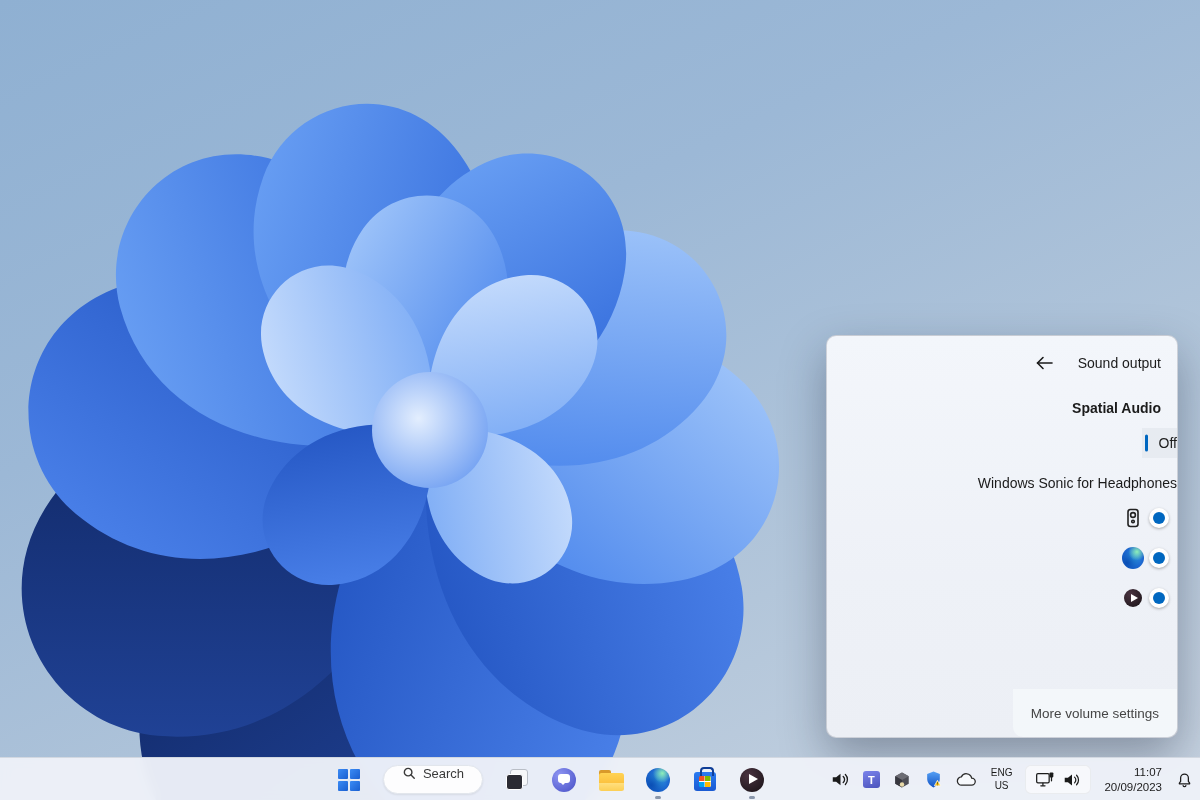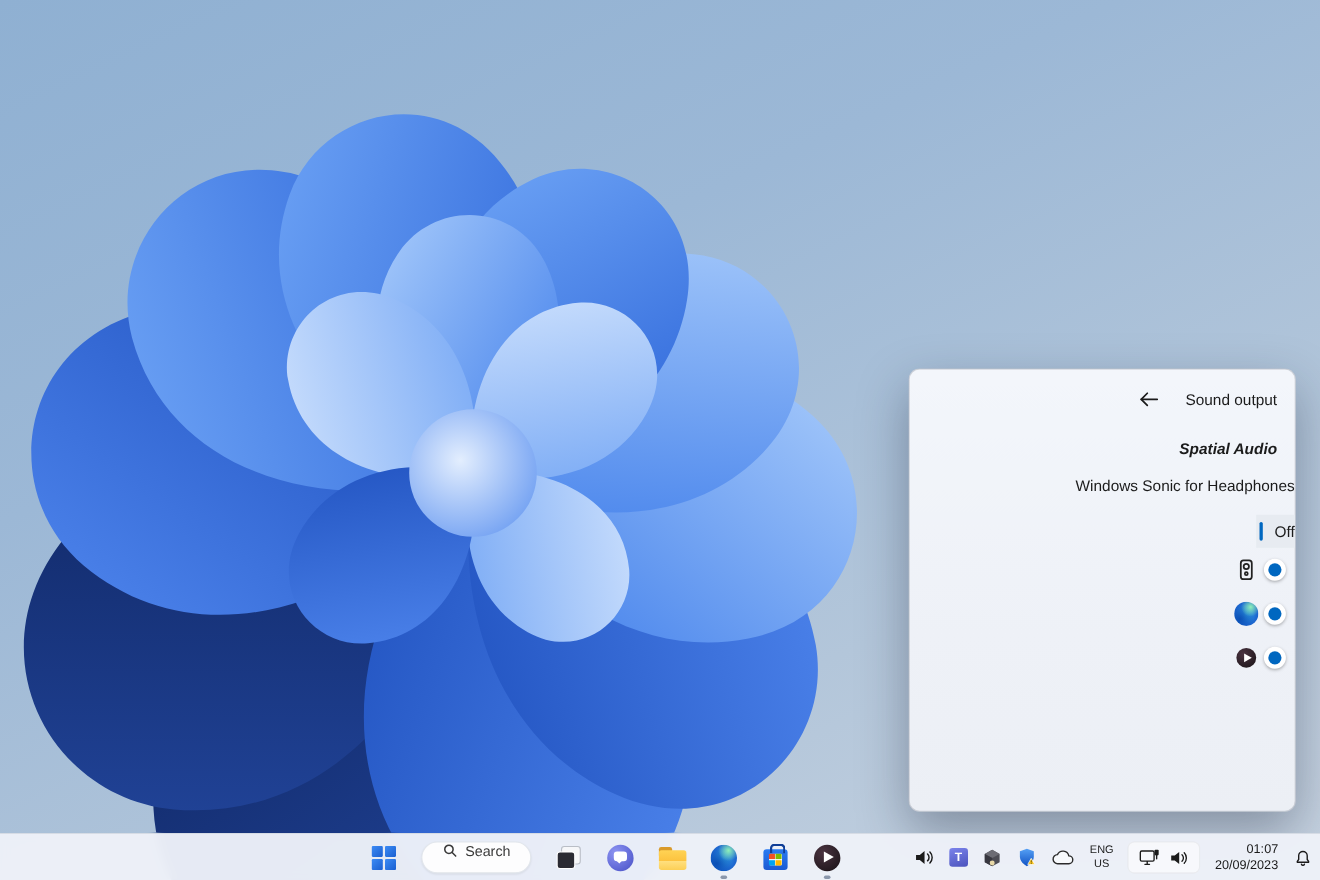--- a/index.html
+++ b/index.html
@@ -22,21 +22,21 @@
     border-radius:10px;
     box-shadow:0 18px 45px rgba(20,30,50,0.35);
     display:flex; flex-direction:column;
     color:#1b1b1b;
     align-items:flex-end;
   }
   .flyout-header { display:flex; align-items:center; gap:20px; padding:16px 16px 0 18px; }
   .back-btn { width:26px; height:22px; border:none; background:transparent; cursor:pointer;
               display:flex; align-items:center; justify-content:center; border-radius:4px; }
   .flyout-title { font-size:14px; }
-  .section-label { font-weight:bold; font-size:14px; padding:0 16px; margin-top:26px;font-style:italic; }
+  .section-label { font-weight:bold; font-size:14px; padding:0 16px; margin-top:26px; }
   .option-row { position:relative; height:30px; display:flex; align-items:center;
                 padding-left:17px; font-size:14px; margin-top:10px; cursor:pointer; }
   .option-row.selected { background:#e7ebf1; margin-top:12px; }
   .accent-bar { position:absolute; left:3px; top:50%; transform:translateY(-50%);
                 width:3px; height:17px; border-radius:2px; background:#0067c0; }
 
   .mixer-row { display:flex; align-items:center; height:40px; padding:0 18px 0 16px; }
   .mixer-row:first-of-type { margin-top:14px; }
   .mixer-icon { width:24px; height:24px; flex:0 0 24px; display:flex; align-items:center; justify-content:center; }
   .slider { --val:50; position:relative; flex:1; height:20px; margin-left:14px; cursor:pointer; }
@@ -193,26 +193,26 @@
       <svg width="17" height="14" viewBox="0 0 17 14" fill="none" stroke="#1b1b1b" stroke-width="1.6" stroke-linecap="round" stroke-linejoin="round">
         <path d="M16 7H1.5"></path>
           <path d="M7 1.5L1.5 7 7 12.5"></path>
       </svg>
     </button>
     <span class="flyout-title">Sound output</span>
   </div>
 
   <div class="section-label">Spatial Audio</div>
 
-  <div class="option-row">
-    <span>Windows Sonic for Headphones</span>
-  </div>
   <div class="option-row selected">
     <span class="accent-bar"></span>
     <span>Off</span>
+  </div>
+  <div class="option-row">
+    <span>Windows Sonic for Headphones</span>
   </div>
 
 
   <div class="mixer-row">
     <span class="mixer-icon">
       <svg width="24" height="24" viewBox="0 0 24 24" fill="none" stroke="#222" stroke-width="1.6">
         <rect x="7" y="3.5" width="10" height="17" rx="2.5"></rect>
         <circle cx="12" cy="9" r="2.4"></circle>
           <circle cx="12" cy="15.5" r="1.3"></circle>
       </svg>
@@ -241,20 +241,21 @@
     </span>
     <div class="slider" style="--val: 72;">
       <div class="track"></div>
       <div class="fill"></div>
       <div class="thumb"></div>
     </div>
   </div>
 
   <div class="flyout-spacer"></div>
   <div class="flyout-divider"></div>
+  <div class="flyout-footer">More volume settings</div>
 </div>
 
 <div class="taskbar">
 
   <div class="tb-center">
     <div class="tb-app">
       <span class="start-logo">
         <span></span>
           <span></span>
           <span></span>
@@ -354,21 +355,21 @@
         <path d="M19.8 7.5v4" stroke-linecap="round"></path>
       </svg>
       <svg width="18" height="16" viewBox="0 0 24 22">
         <path d="M2 8v6h4.4L12 18.6V3.4L6.4 8H2z" fill="#1b1b1b"></path>
         <path d="M15.5 7a5.4 5.4 0 010 8" stroke="#1b1b1b" stroke-width="1.7" fill="none" stroke-linecap="round"></path>
         <path d="M18.3 4.5a9.3 9.3 0 010 13" stroke="#1b1b1b" stroke-width="1.7" fill="none" stroke-linecap="round"></path>
       </svg>
     </span>
 
     <span class="clock-block">
-      <div>01:07</div>
+      <div>11:07</div>
       <div>20/09/2023</div>
     </span>
 
     <span class="tray-ico">
       <svg width="19" height="19" viewBox="0 0 24 24" fill="none" stroke="#1b1b1b" stroke-width="1.6" stroke-linejoin="round">
         <path d="M5.5 17.5h13v-1l-1.6-2.1V10a4.9 4.9 0 00-9.8 0v4.4L5.5 16.5z"></path>
         <path d="M10.3 19.8a1.8 1.8 0 003.4 0" stroke-linecap="round"></path>
       </svg>
     </span>
   </div>

